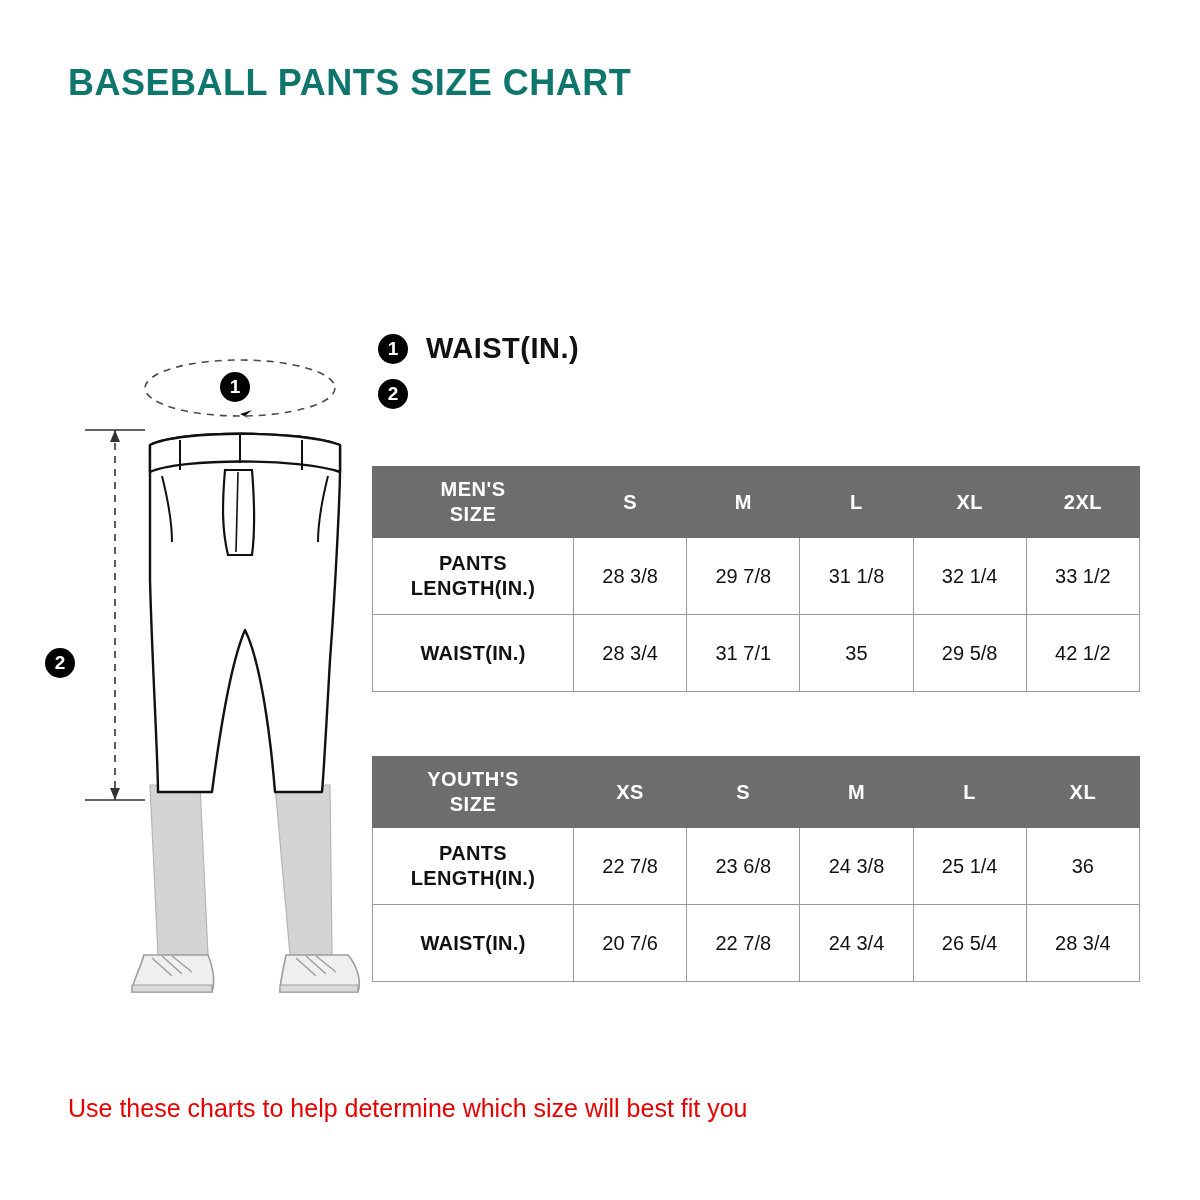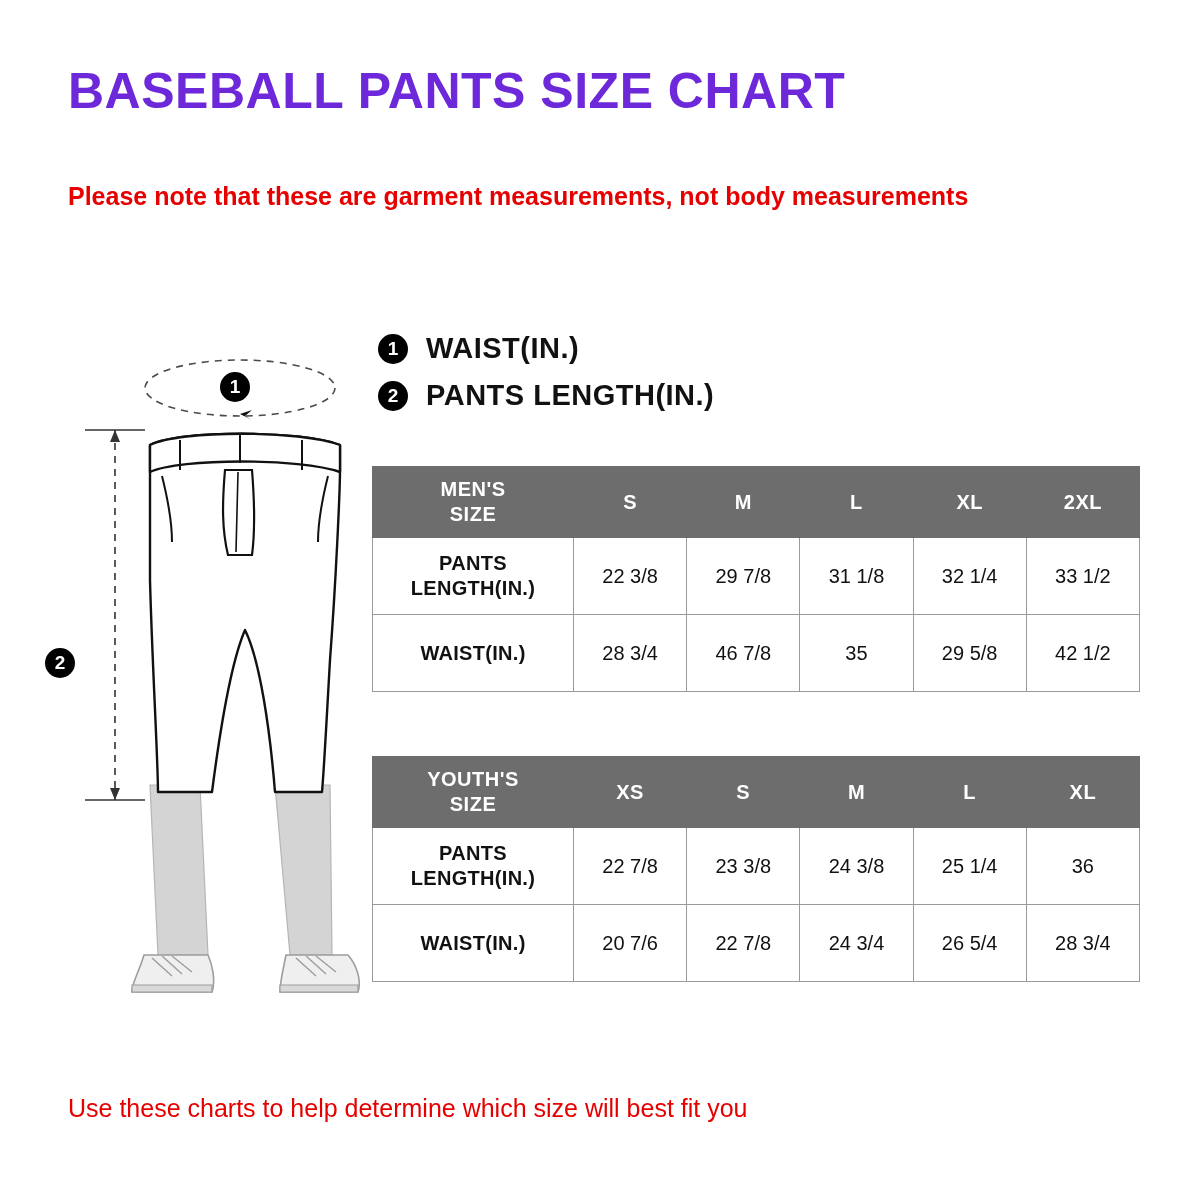--- a/index.html
+++ b/index.html
@@ -20,24 +20,24 @@
     position: relative;
     width: 1200px;
     height: 1200px;
   }
 
   
   .title {
     position: absolute;
     left: 68px;
     top: 62px;
-    font-size: 50px;
+    font-size: 36px;
     font-weight: bold;
     letter-spacing: 0.5px;
-    color: #6d28d9;
+    color: #0f766e;
     white-space: nowrap;
   }
 
   .note {
     position: absolute;
     left: 68px;
     top: 180px;
     width: 960px;
     font-size: 25px;
     font-weight: bold;
@@ -154,30 +154,28 @@
   }
   .col-label { width: 200px; }
 </style>
 </head>
 <body>
 
 <div class="page">
 
   <div class="title">BASEBALL PANTS SIZE CHART</div>
 
-  <div class="note">Please note that these are garment measurements, not body measurements</div>
 
   <div class="legend">
     <div class="legend-row">
       <div class="badge">1</div>
       <div class="legend-label">WAIST(IN.)</div>
     </div>
     <div class="legend-row">
       <div class="badge">2</div>
-      <div class="legend-label">PANTS LENGTH(IN.)</div>
     </div>
   </div>
 
   <div class="illustration">
     <svg width="340" height="690" viewBox="0 0 340 690">
 
       <ellipse cx="200" cy="58" rx="95" ry="28" fill="none" stroke="#4a4a4a" stroke-width="1.6" stroke-dasharray="7 6"></ellipse>
       <path d="M200 84 L212 80 L205 86 L212 90 Z" fill="#111"></path>
 
       <line x1="45" y1="100" x2="105" y2="100" stroke="#333" stroke-width="1.6"></line>
@@ -227,30 +225,30 @@
         <th>XL</th>
         <th>2XL</th>
       </tr>
     </thead>
     <tbody>
       <tr>
         <td class="rowlabel col-label">
           <span>PANTS</span><br>
           <span>LENGTH(IN.)</span>
         </td>
-        <td>22 3/8</td>
+        <td>28 3/8</td>
         <td>29 7/8</td>
         <td>31 1/8</td>
         <td>32 1/4</td>
         <td>33 1/2</td>
       </tr>
       <tr>
         <td class="rowlabel col-label">WAIST(IN.)</td>
         <td>28 3/4</td>
-        <td>46 7/8</td>
+        <td>31 7/1</td>
         <td>35</td>
         <td>29 5/8</td>
         <td>42 1/2</td>
       </tr>
     </tbody>
   </table>
 
   <table class="size-table table-youth">
     <thead>
       <tr>
@@ -265,21 +263,21 @@
         <th>XL</th>
       </tr>
     </thead>
     <tbody>
       <tr>
         <td class="rowlabel col-label">
           <span>PANTS</span><br>
           <span>LENGTH(IN.)</span>
         </td>
         <td>22 7/8</td>
-        <td>23 3/8</td>
+        <td>23 6/8</td>
         <td>24 3/8</td>
         <td>25 1/4</td>
         <td>36</td>
       </tr>
       <tr>
         <td class="rowlabel col-label">WAIST(IN.)</td>
         <td>20 7/6</td>
         <td>22 7/8</td>
         <td>24 3/4</td>
         <td>26 5/4</td>

